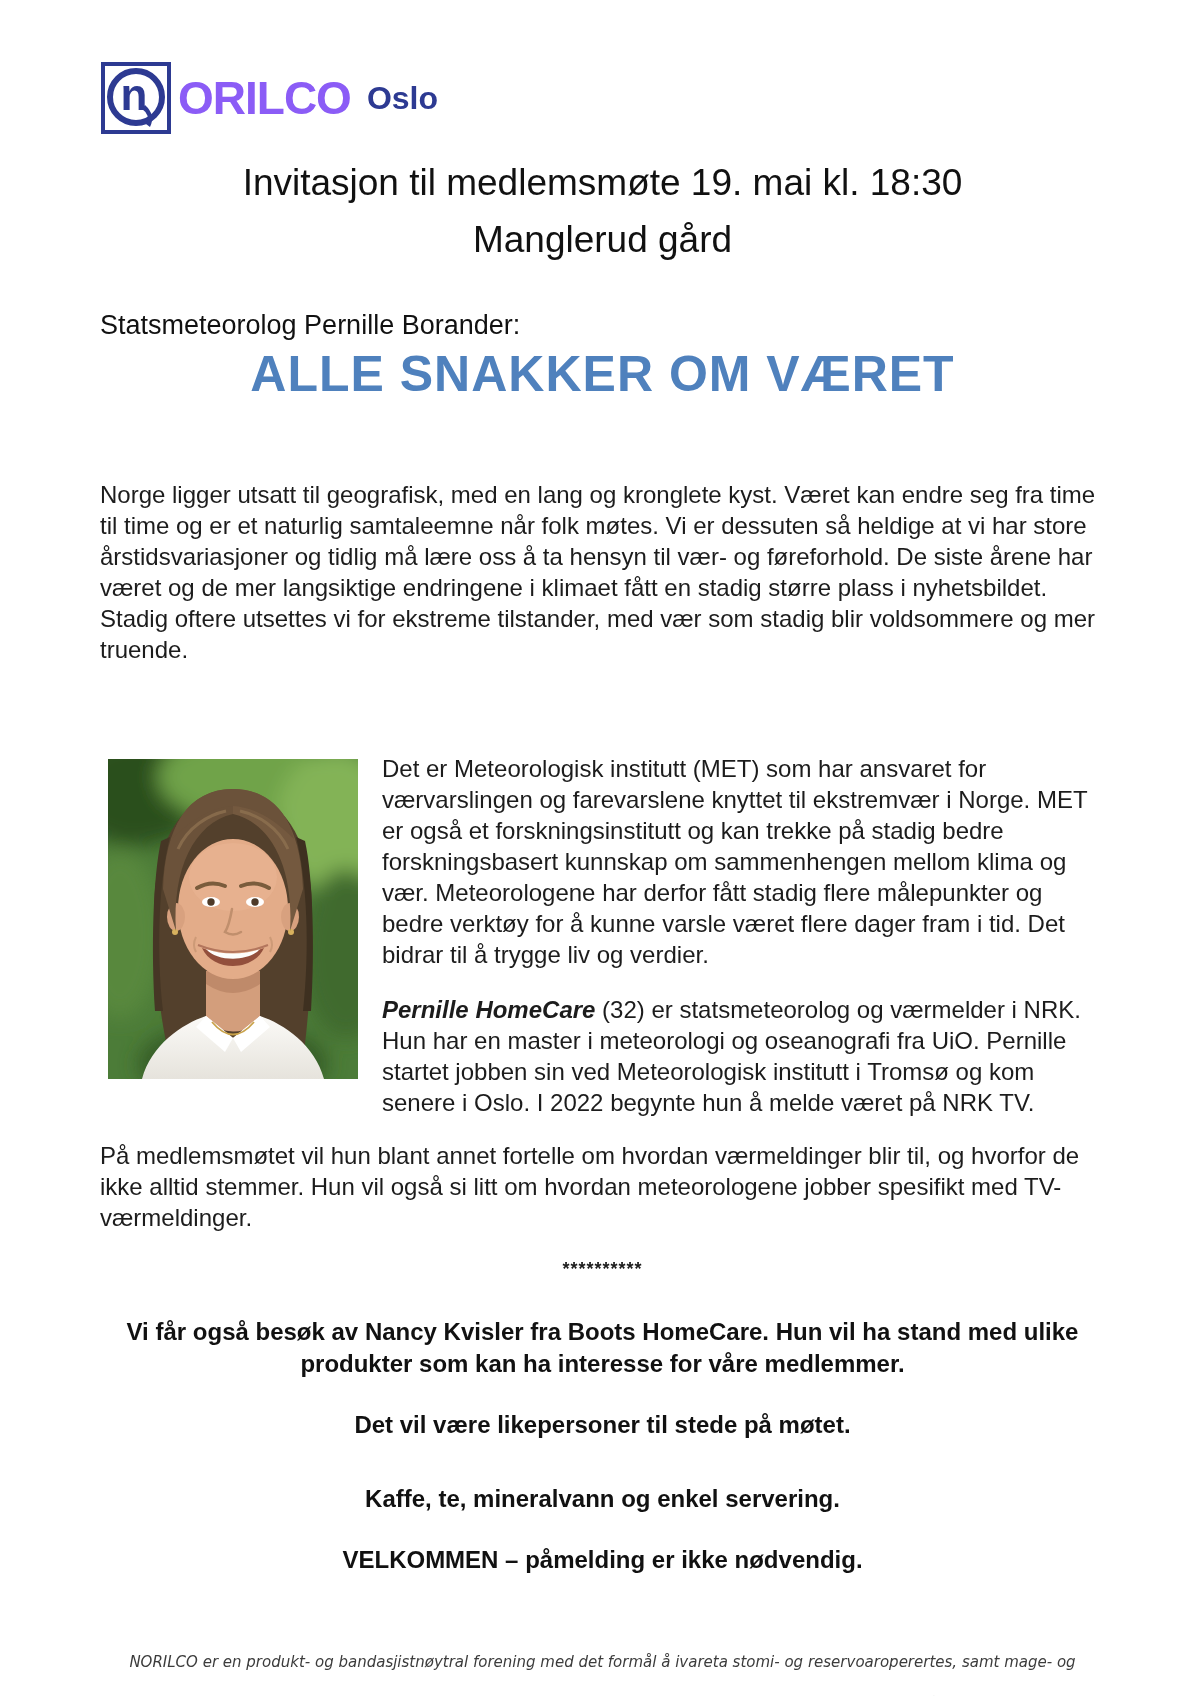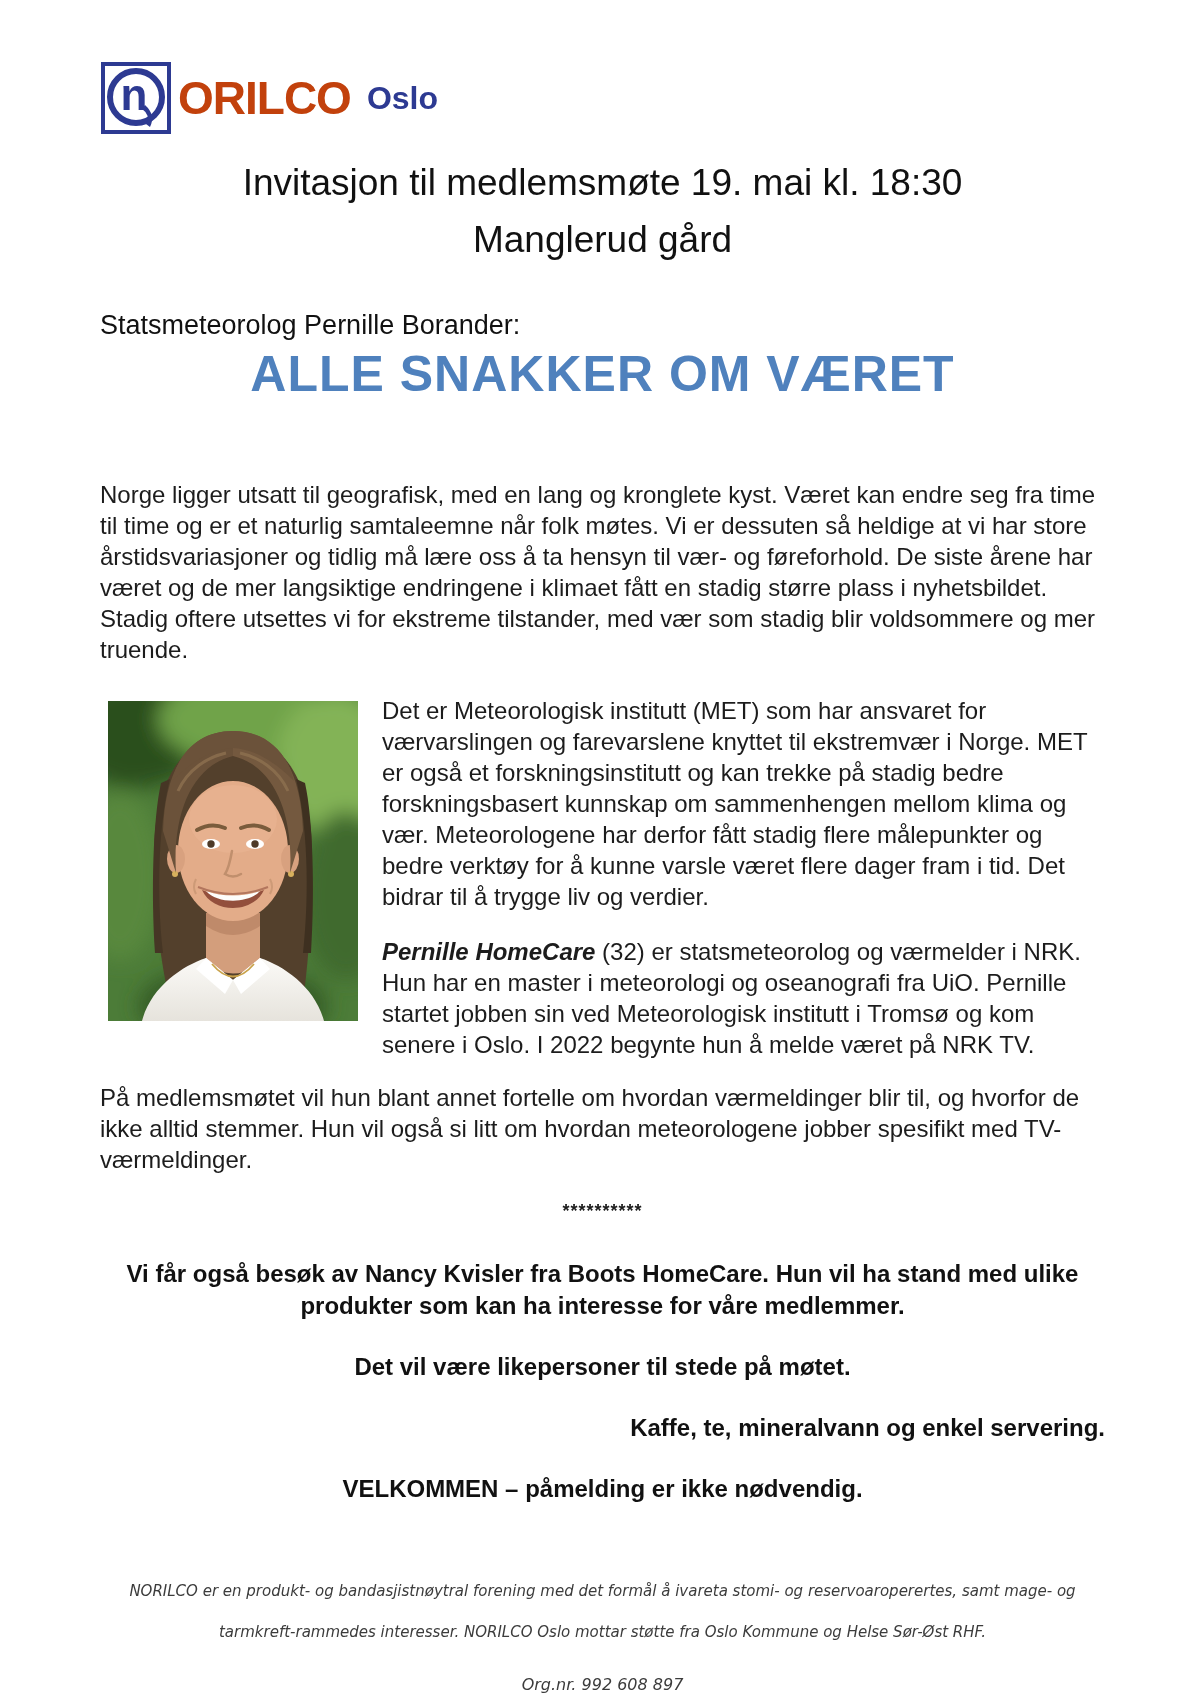--- a/index.html
+++ b/index.html
@@ -5,42 +5,42 @@
   * { margin:0; padding:0; box-sizing:border-box; }
   html,body { width:1200px; background:#ffffff; }
   body { font-family:"Liberation Sans", sans-serif; color:#1c1c1c; }
   .page{
     width:1200px; height:1696px; background:#ffffff;
     padding:60px 95px 0 100px; position:relative; overflow:hidden;
   }
   
   .logo-row{ display:flex; align-items:center; height:76px; }
   .logo-mark{ width:72px; height:74px; flex:0 0 auto; }
-  .brand{ color:#c2410c; font-weight:bold; font-size:46px; letter-spacing:-1px; margin-left:6px; font-style:normal; }
+  .brand{ color:#8b5cf6; font-weight:bold; font-size:46px; letter-spacing:-1px; margin-left:6px; font-style:normal; }
   .region{ color:#2d3a92; font-weight:bold; font-size:32px; margin-left:16px; }
   
   .title{ margin-top:18px; text-align:center; font-weight:normal; font-size:37px; line-height:57px; color:#111; }
   .kicker{ margin-top:42px; font-size:27px; color:#111; }
   .headline{ margin-top:4px; text-align:center; font-weight:bold; font-size:50px; color:#4f81bd; letter-spacing:1px; }
   
   .body-par{ font-size:24px; line-height:31px; color:#1c1c1c; }
   .intro{ margin-top:76px; }
-  .profile{ margin-top:30px; overflow:visible; }
+  .profile{ margin-top:88px; overflow:visible; }
   .profile::after{ content:""; display:block; clear:both; }
   .photo{ float:left; width:250px; height:320px; margin:6px 24px 10px 8px; }
   .photo svg{ display:block; }
   .bio{ margin-top:24px; }
   .bio .name{ font-weight:bold; font-style:italic; }
   .meeting{ margin-top:22px; }
   .separator{ margin-top:26px; text-align:center; font-size:18px; font-weight:bold; letter-spacing:1px; }
   
   .announce{ font-weight:bold; font-size:24px; line-height:32px; text-align:center; color:#111; }
   .a1{ margin:36px auto 0; max-width:980px; }
   .a2{ margin-top:29px; }
-  .a3{ margin-top:29px;text-align:right; }
+  .a3{ margin-top:42px; }
   .a4{ margin-top:29px; }
   
   .footer-about{
     margin:66px auto 0; max-width:1020px; text-align:center;
     font-family:"DejaVu Sans", sans-serif; font-style:italic;
     font-size:15px; line-height:41px; color:#3c3c3c;
   }
   .footer-orgnr{
     margin-top:22px; text-align:center;
     font-family:"DejaVu Sans", sans-serif; font-style:italic;

